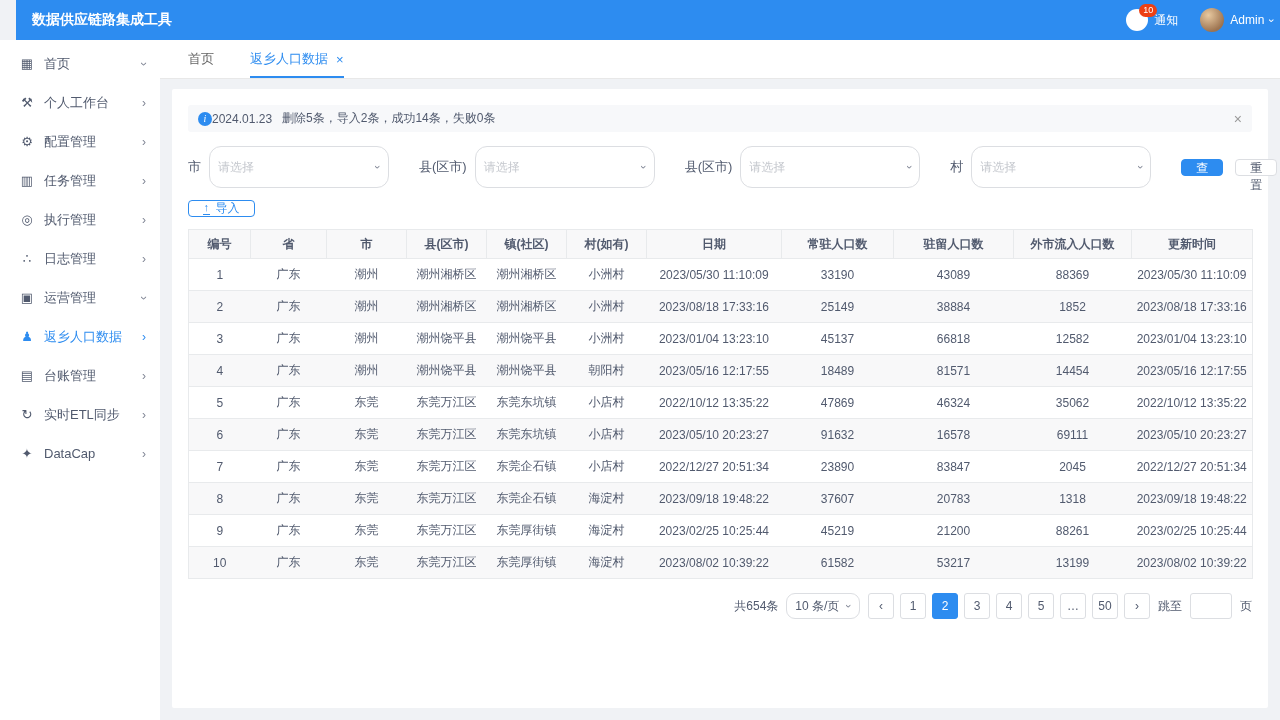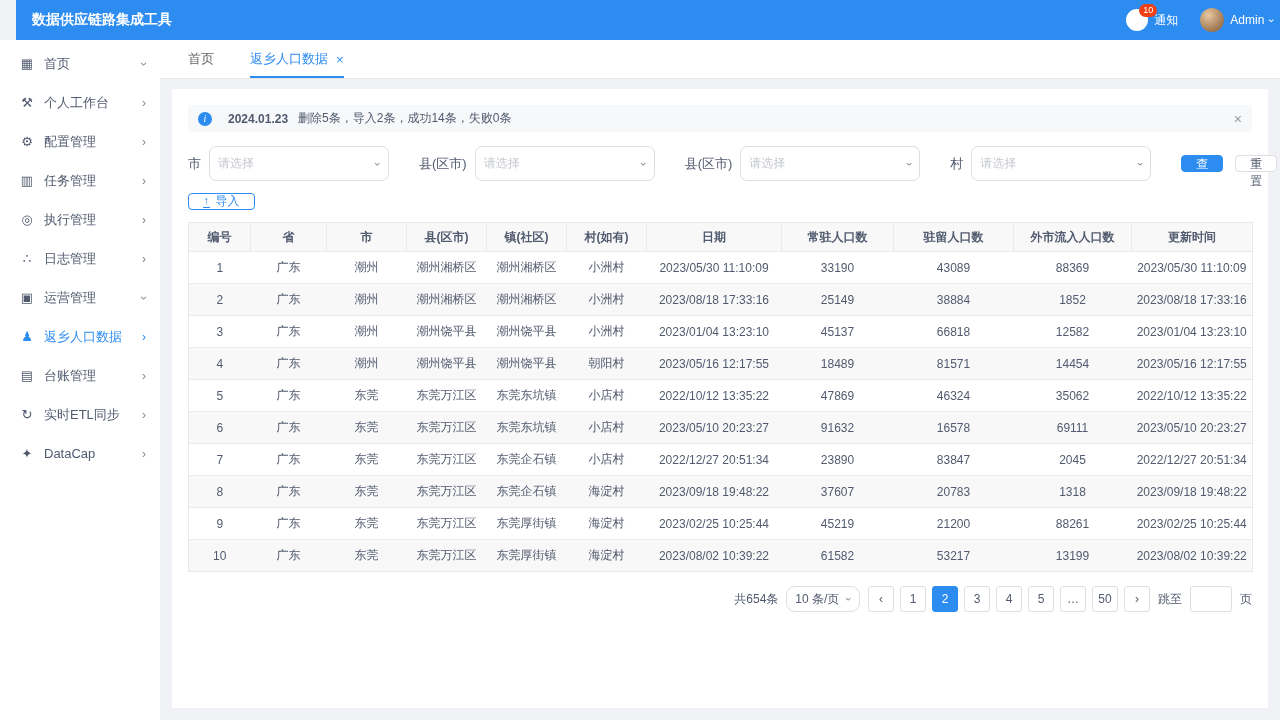--- a/index.html
+++ b/index.html
@@ -35,29 +35,29 @@
   .tab { display: flex; align-items: center; font-size: 13px; color: #666; cursor: pointer; position: relative; }
   .tab.active { color: #2d8cf0; }
   .tab.active::after { content: ""; position: absolute; left: 0; right: 0; bottom: 0; height: 2px; background: #2d8cf0; }
   .tab-close { margin-left: 8px; font-size: 13px; color: #2d8cf0; }
   .content { padding: 10px 12px 12px; }
   .card { background: #fff; border-radius: 2px; padding: 16px; height: 619px; }
 
   
   .alert { display: flex; align-items: center; background: #f7f8fa; border-radius: 3px; padding: 5px 10px; font-size: 12px; }
   .info-icon { width: 14px; height: 14px; border-radius: 50%; background: #2d8cf0; color: #fff; font-size: 10px; font-style: italic; line-height: 14px; text-align: center; flex: none; font-family: "Liberation Serif", serif; }
-  .alert-date { font-weight: bold; margin-left: 16px; }
+  .alert-date { font-weight: normal; margin-left: 0; }
   .alert-msg { margin-left: 10px; }
   .alert-close { margin-left: auto; color: #999; font-size: 14px; cursor: pointer; }
 
   
   .filter-bar { display: flex; align-items: center; margin-top: 14px; }
   .filter-group { display: flex; align-items: center; margin-right: 30px; }
   .filter-label { margin-right: 8px; font-size: 13px; white-space: nowrap; }
-  .select { width: 180px; height: 35px; border: 1px solid #dcdee2; border-radius: 7px; background: #fff; display: flex; align-items: center; padding: 0 8px; cursor: pointer; }
+  .select { width: 180px; height: 42px; border: 1px solid #dcdee2; border-radius: 12px; background: #fff; display: flex; align-items: center; padding: 0 8px; cursor: pointer; }
   .placeholder { color: #c5c8ce; font-size: 12px; }
   .select-chevron { margin-left: auto; color: #808695; font-size: 11px; display: inline-block; transform: rotate(90deg); }
   .filter-actions { margin-left: auto; display: flex; gap: 12px; }
   .btn { height: 17px; padding: 0 14px; border: 1px solid #dcdee2; border-radius: 4px; background: #fff; font-size: 12px; color: #515a6e; cursor: pointer; font-family: Liberation Mono, monospace; }
   .btn-primary { background: #2d8cf0; border-color: #2d8cf0; color: #fff; }
   .btn-outline { color: #2d8cf0; border-color: #2d8cf0; display: inline-flex; align-items: center; gap: 6px; }
   .import-row { margin-top: 12px; }
   .upload-icon { font-size: 11px; border-bottom: 1px solid currentColor; line-height: 1.1; }
 
   

